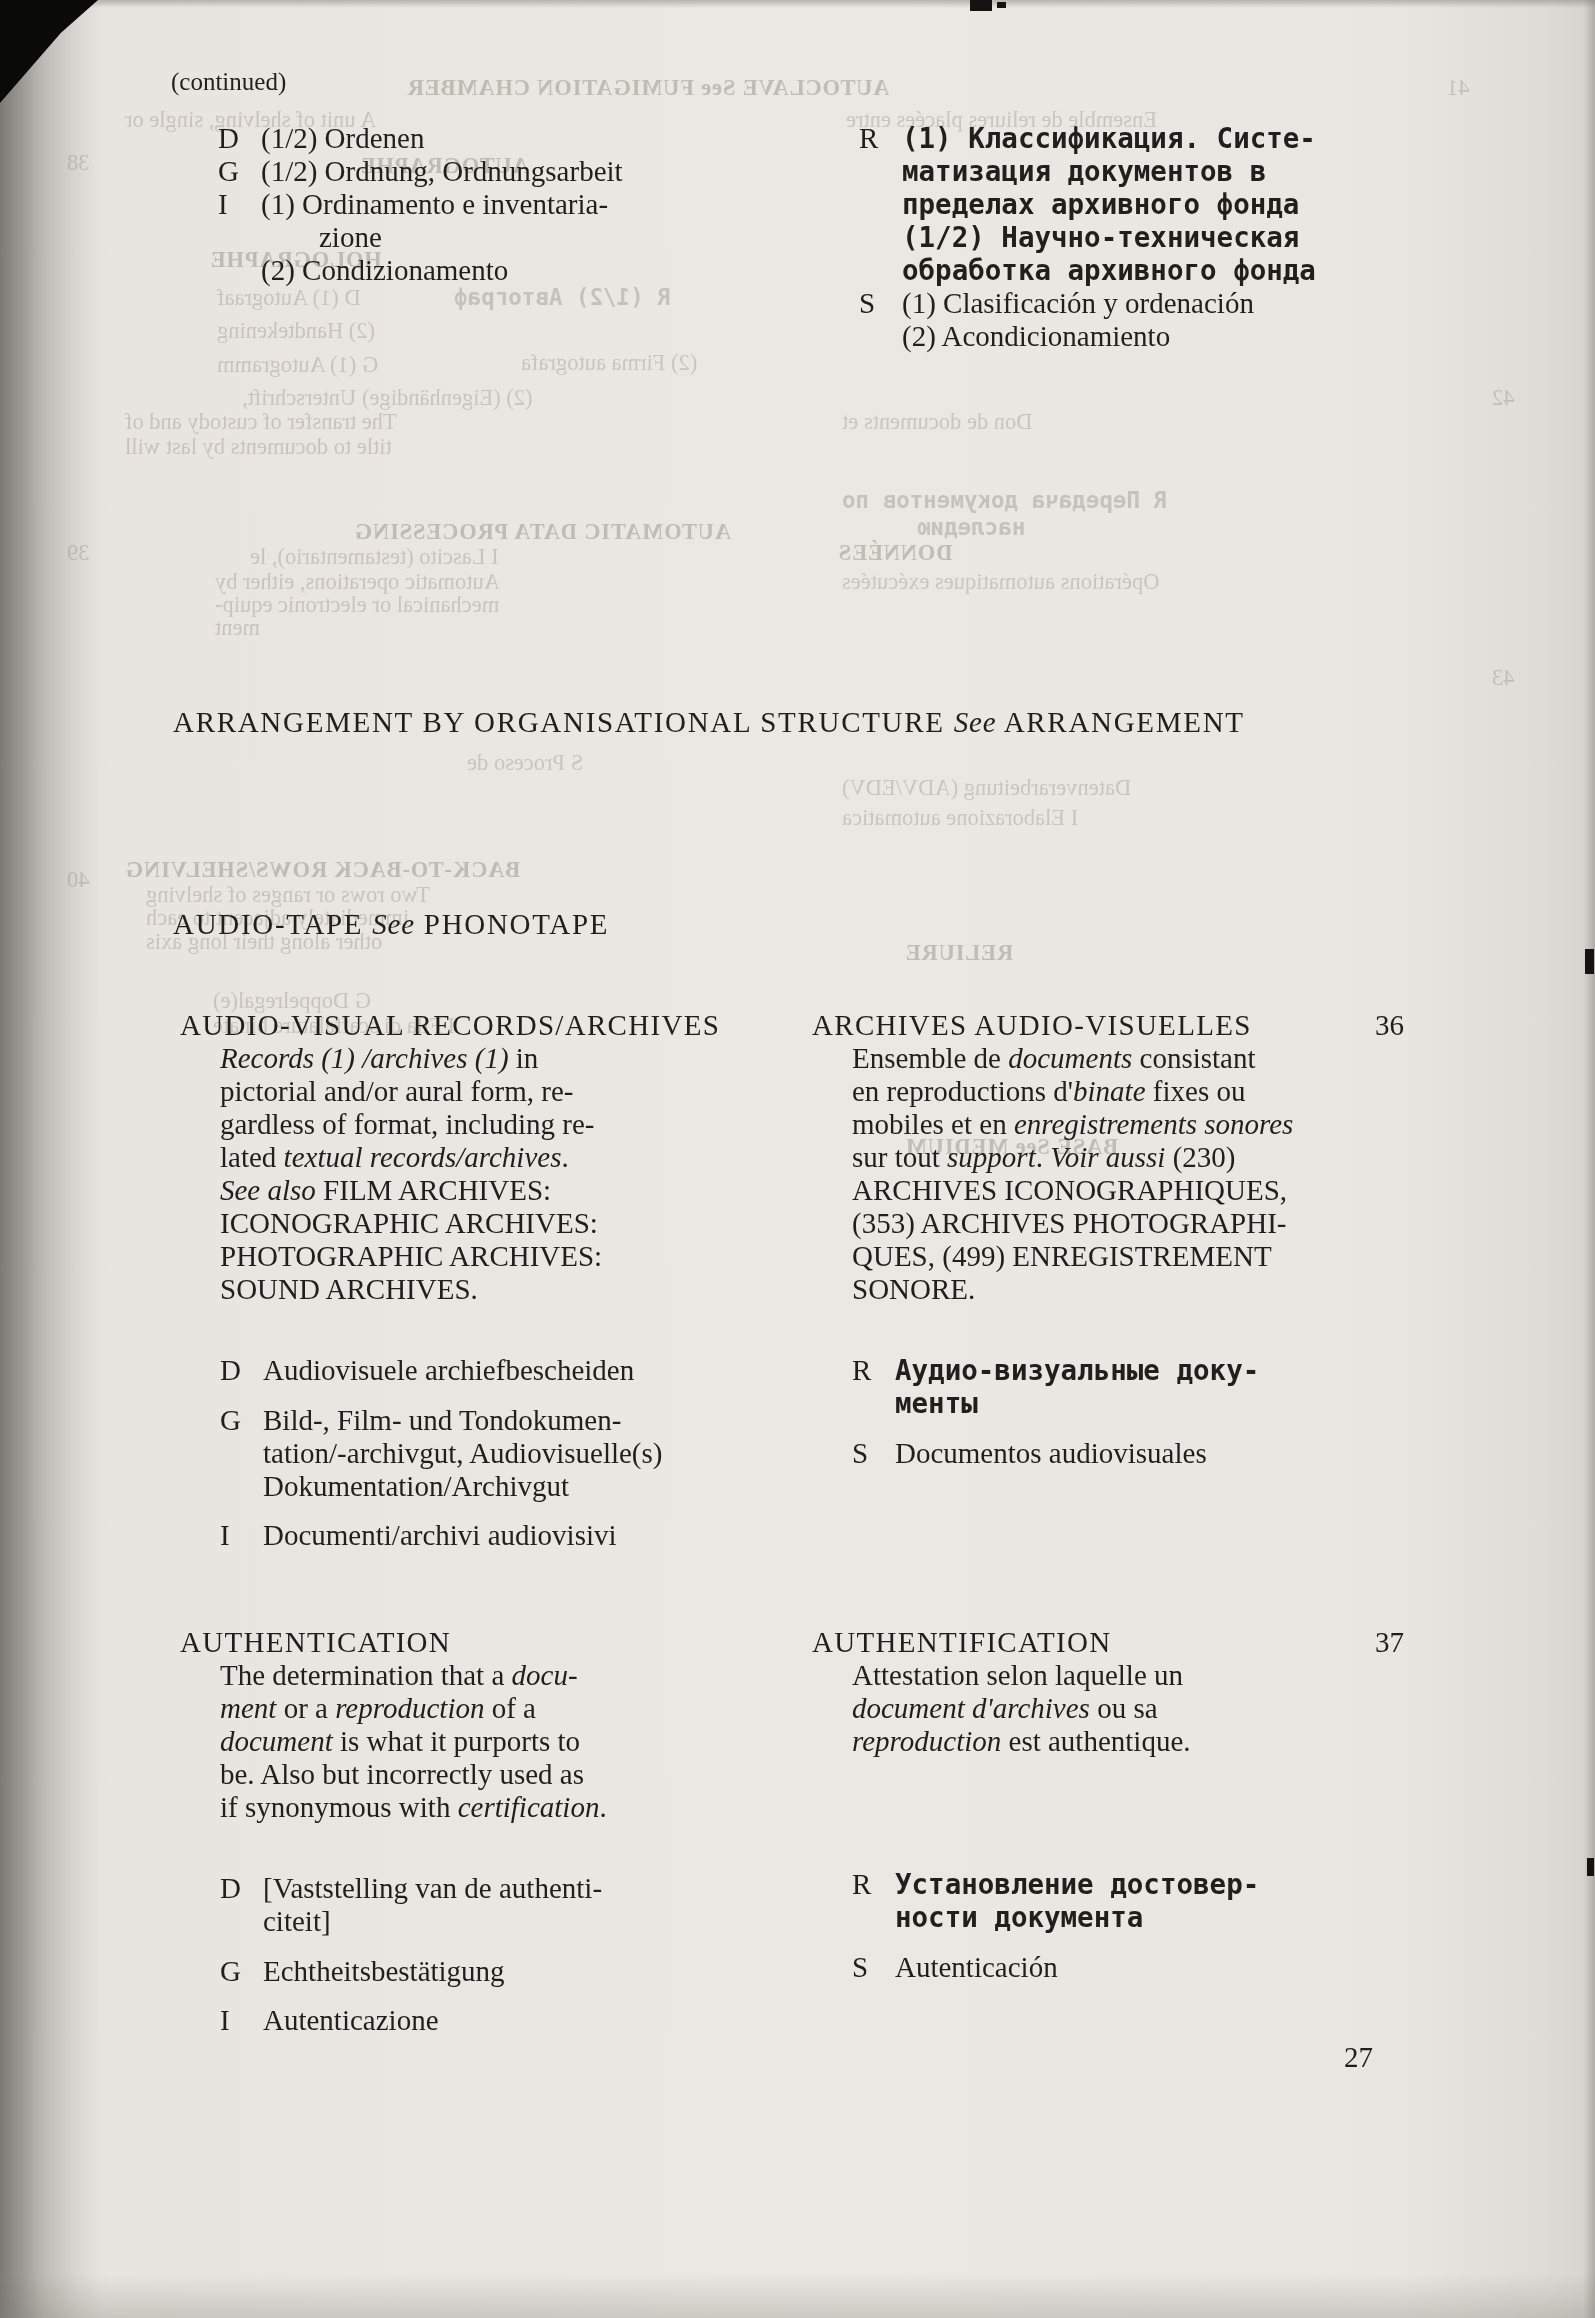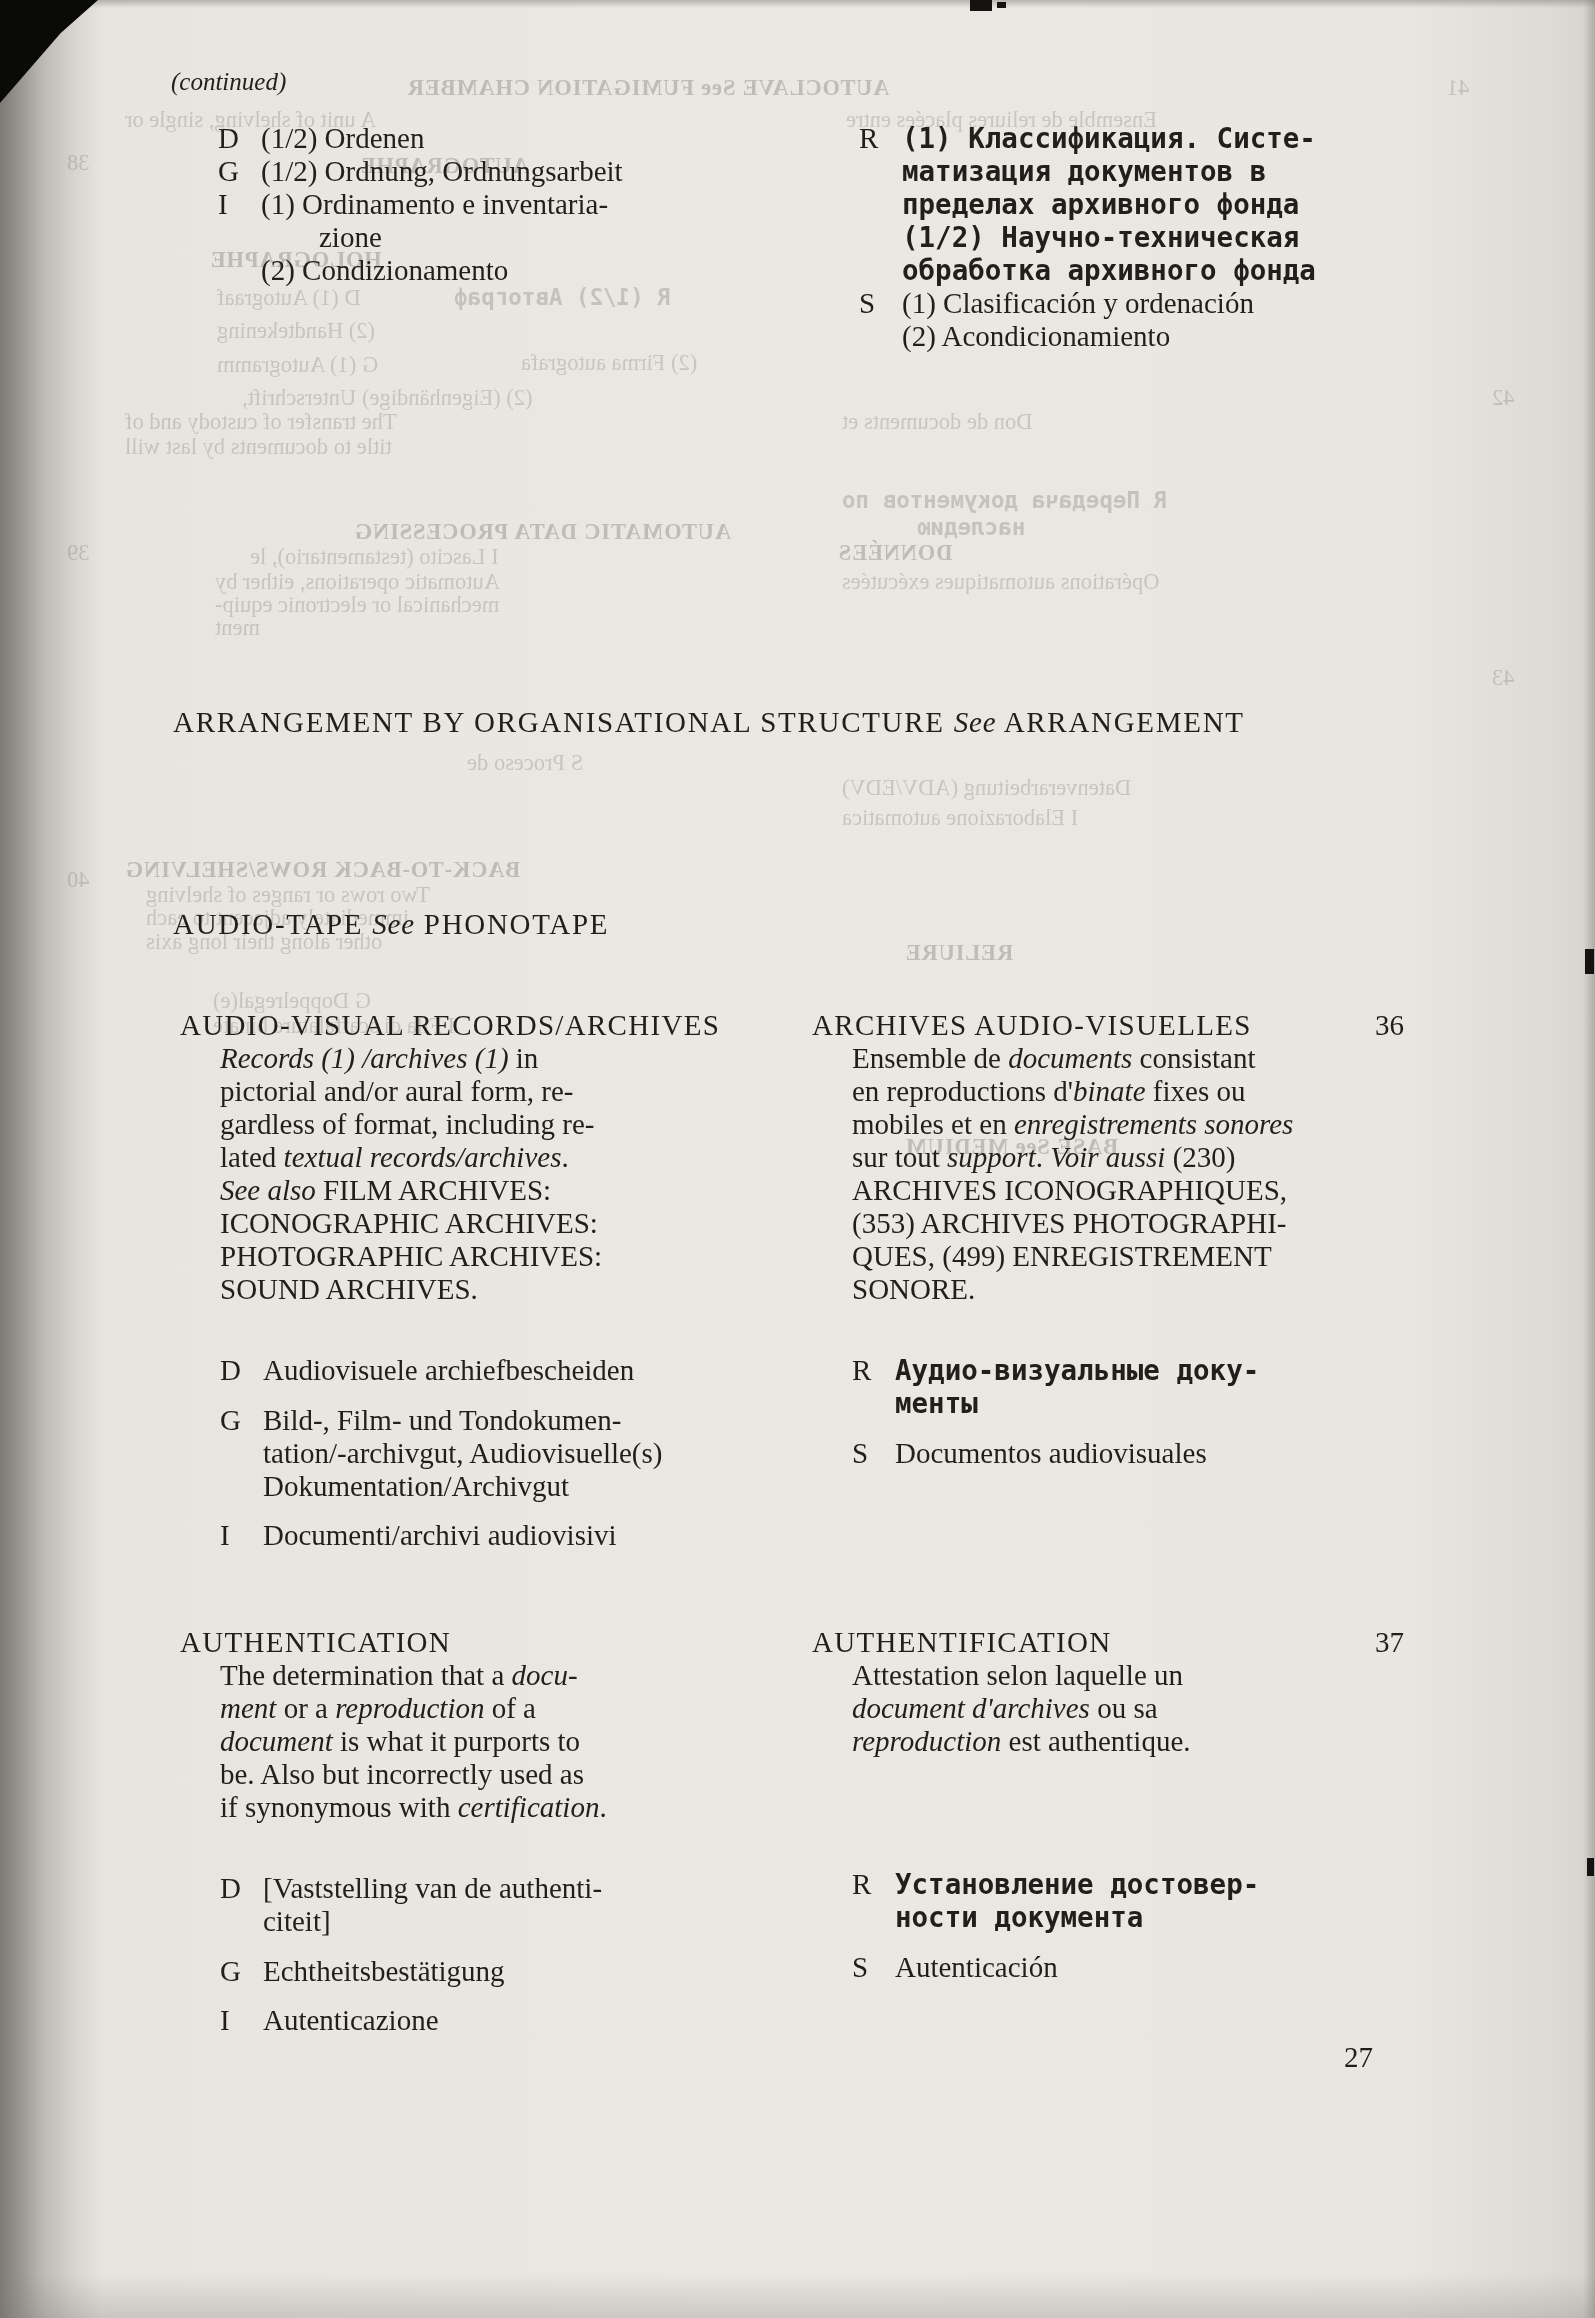--- a/index.html
+++ b/index.html
@@ -28,21 +28,21 @@
   
   .bleed { position:absolute; inset:0; z-index:1; pointer-events:none; }
   .bleed-frag { position:absolute; transform:scaleX(-1); display:inline-block;
     font-size:22.5px; line-height:25px; color:rgba(80,74,66,.22); white-space:nowrap;
     font-family:"Liberation Serif","DejaVu Serif",serif; }
   .bleed-frag.bold { font-weight:bold; letter-spacing:0.8px; color:rgba(70,64,58,.26); }
   .bleed-frag.cyr { font-family:"DejaVu Sans Mono","Liberation Mono",monospace; font-weight:bold; color:rgba(80,74,66,.24); }
 
   
   .content { position:absolute; inset:0; z-index:2; }
-  .continued { position:absolute; left:171px; top:68px; font-style:italic; font-size:25px; }
+  .continued { position:absolute; left:171px; top:68px; font-size:25px; }
 
   .entry-top { position:absolute; left:0; top:122px; width:100%; padding-left:218px; padding-right:188px;
     display:grid; grid-template-columns:594px 548px; column-gap:47px; }
   .lang-line { display:flex; align-items:flex-start; }
   .lang-code { width:43px; flex:none; font-size:29px; line-height:33px; }
   .lang-text { white-space:pre-wrap; font-size:29px; line-height:33px; }
   .lang-text.cyr, .lang-code.cyr { font-family:"DejaVu Sans Mono","Liberation Mono",monospace; font-weight:bold; font-size:27.5px; line-height:33px; }
   .entry-top .lang-line { margin-bottom:0; }
 
   .xref { position:absolute; left:173px; width:1251px; font-size:29px; letter-spacing:1.7px; line-height:35px; }

